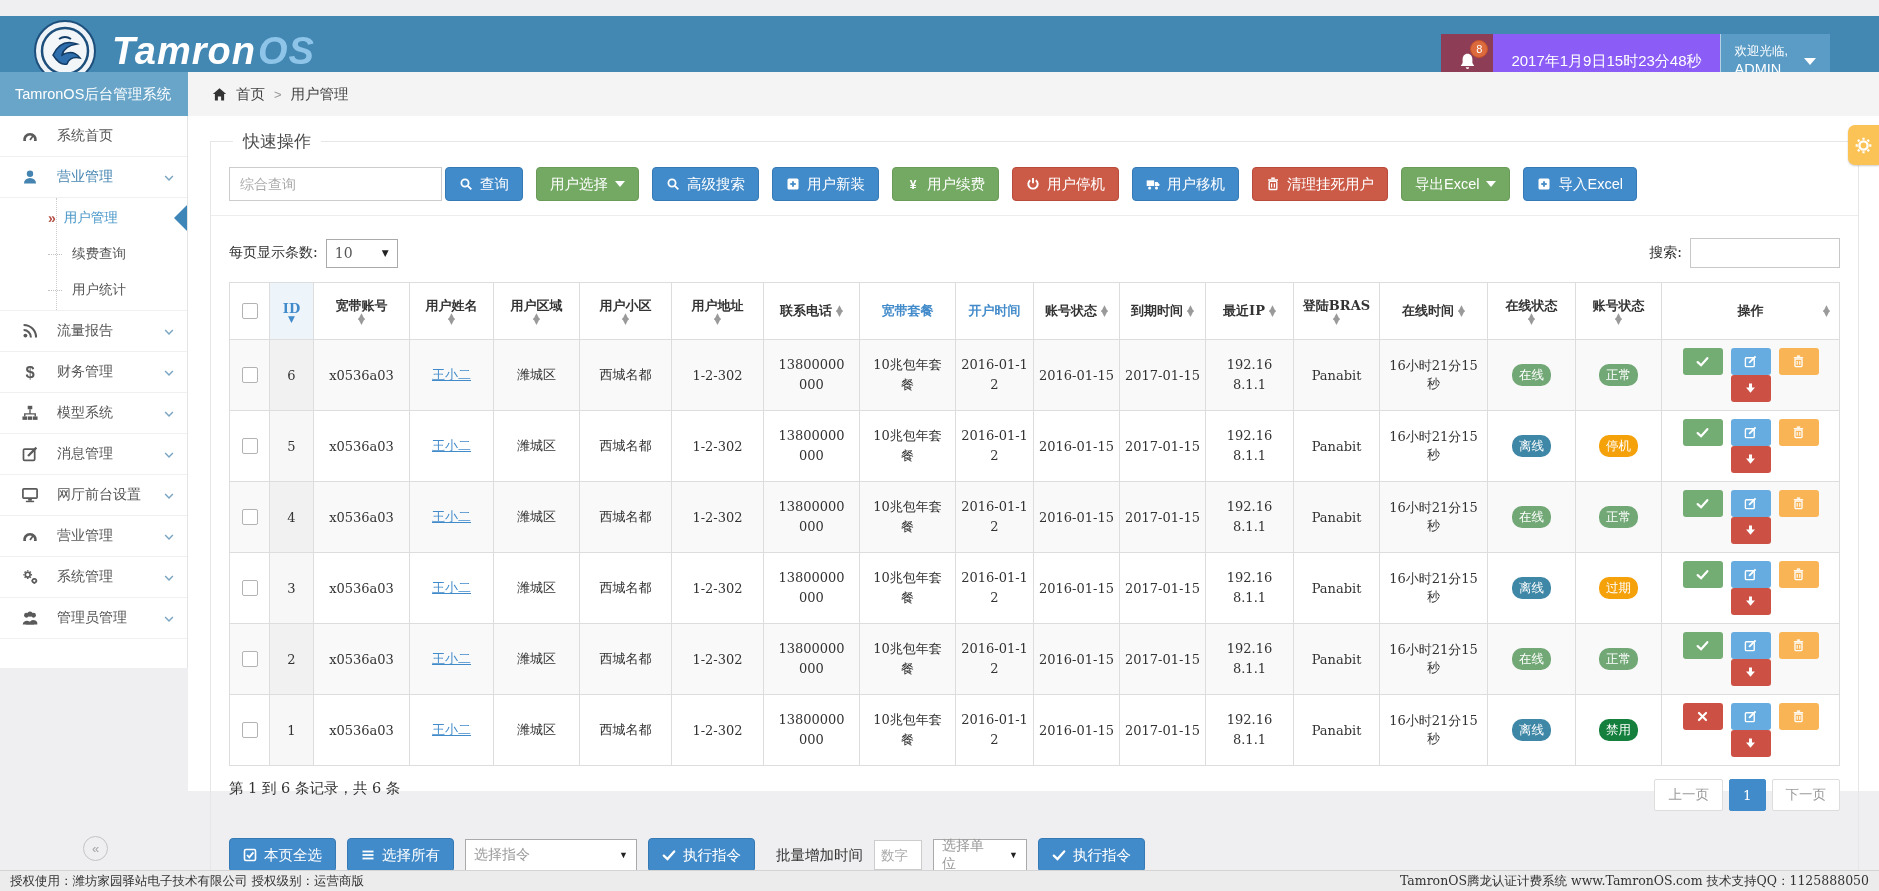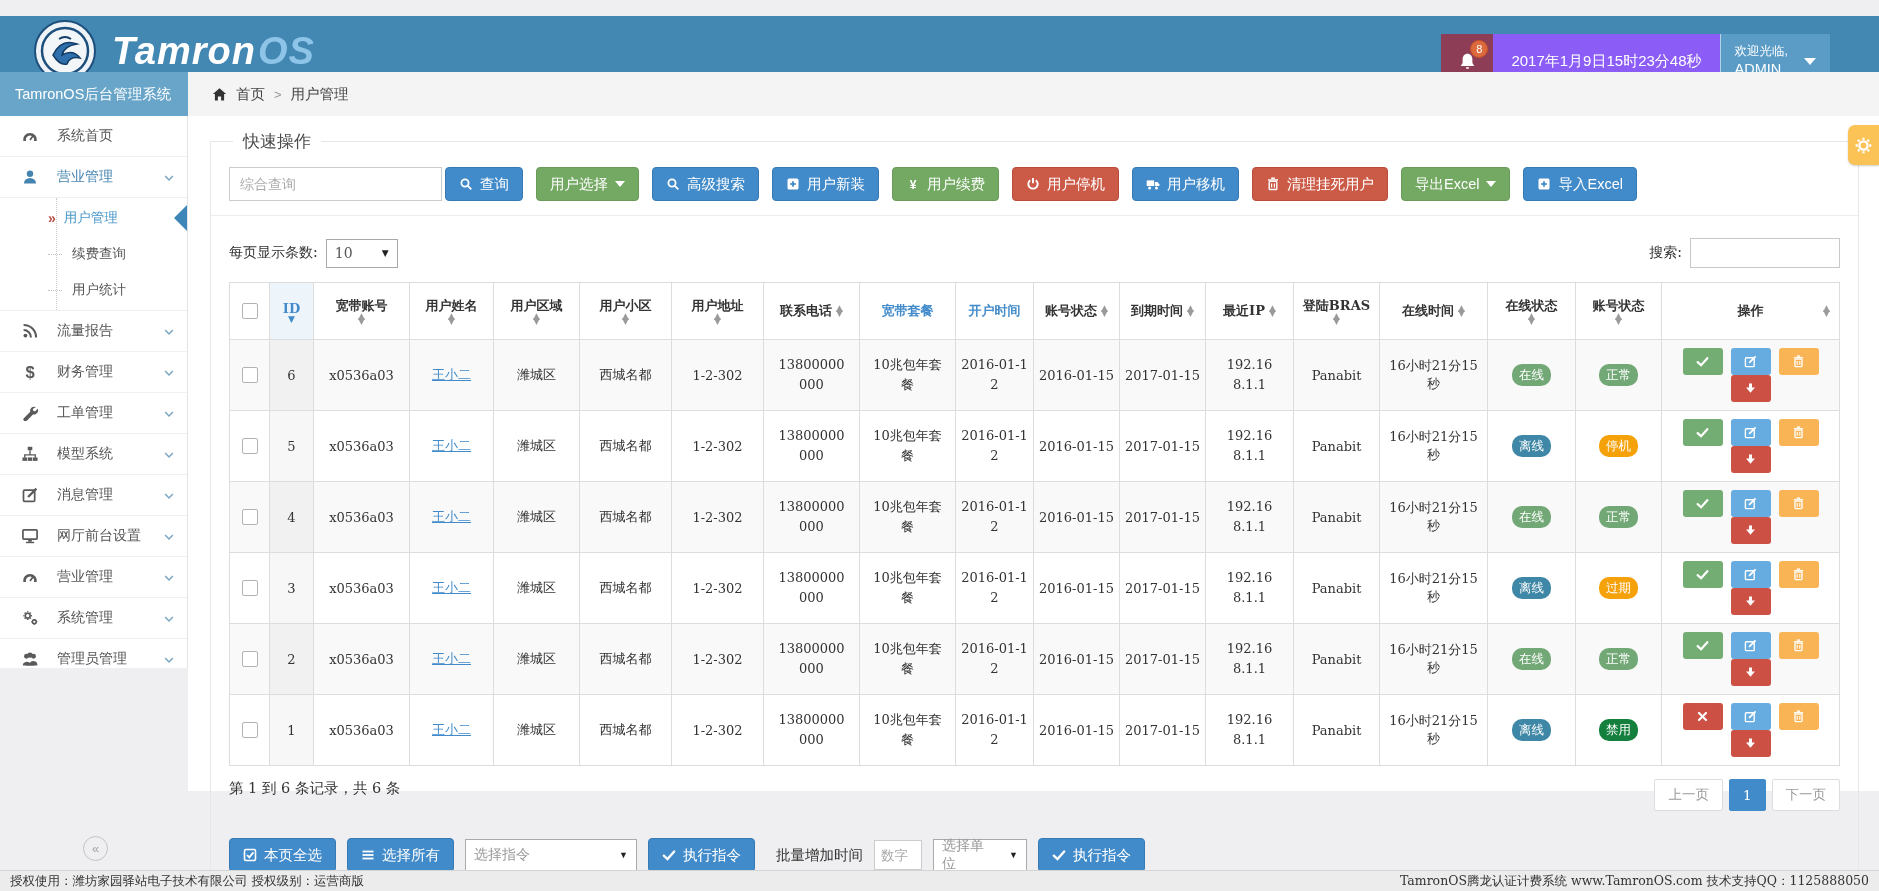--- a/index.html
+++ b/index.html
@@ -226,31 +226,20 @@
             <path d="M2.5 4.8 L7 9.4 L11.5 4.8" fill="none" stroke="currentColor" stroke-width="1.7"></path>
           </svg></span>
       </div>
       <div class="sb-item">
         <span class="icon">
           <svg viewBox="0 0 14 14">
             <text x="7" y="12.2" font-size="14.5" font-weight="bold" text-anchor="middle" fill="currentColor">$</text>
           </svg>
         </span>
         <span>财务管理</span>
-        <span class="sb-chev"><svg viewBox="0 0 14 14">
-            <path d="M2.5 4.8 L7 9.4 L11.5 4.8" fill="none" stroke="currentColor" stroke-width="1.7"></path>
-          </svg></span>
-      </div>
-      <div class="sb-item">
-        <span class="icon">
-          <svg viewBox="0 0 14 14">
-            <path d="M12.2 1.8 a3.6 3.6 0 0 0 -5 4.1 L1.8 11.3 a1.7 1.7 0 1 0 2.4 2.4 L9.6 8.3 a3.6 3.6 0 0 0 4.1 -5 L11.4 5.6 9.9 5.1 9.4 3.6 Z" fill="currentColor"></path>
-          </svg>
-        </span>
-        <span>工单管理</span>
         <span class="sb-chev"><svg viewBox="0 0 14 14">
             <path d="M2.5 4.8 L7 9.4 L11.5 4.8" fill="none" stroke="currentColor" stroke-width="1.7"></path>
           </svg></span>
       </div>
       <div class="sb-item">
         <span class="icon">
           <svg viewBox="0 0 14 14">
             <rect x="5" y="0.7" width="4" height="3" fill="currentColor"></rect>
             <rect x="0.4" y="10" width="4" height="3" fill="currentColor"></rect>
             <rect x="5" y="10" width="4" height="3" fill="currentColor"></rect>

